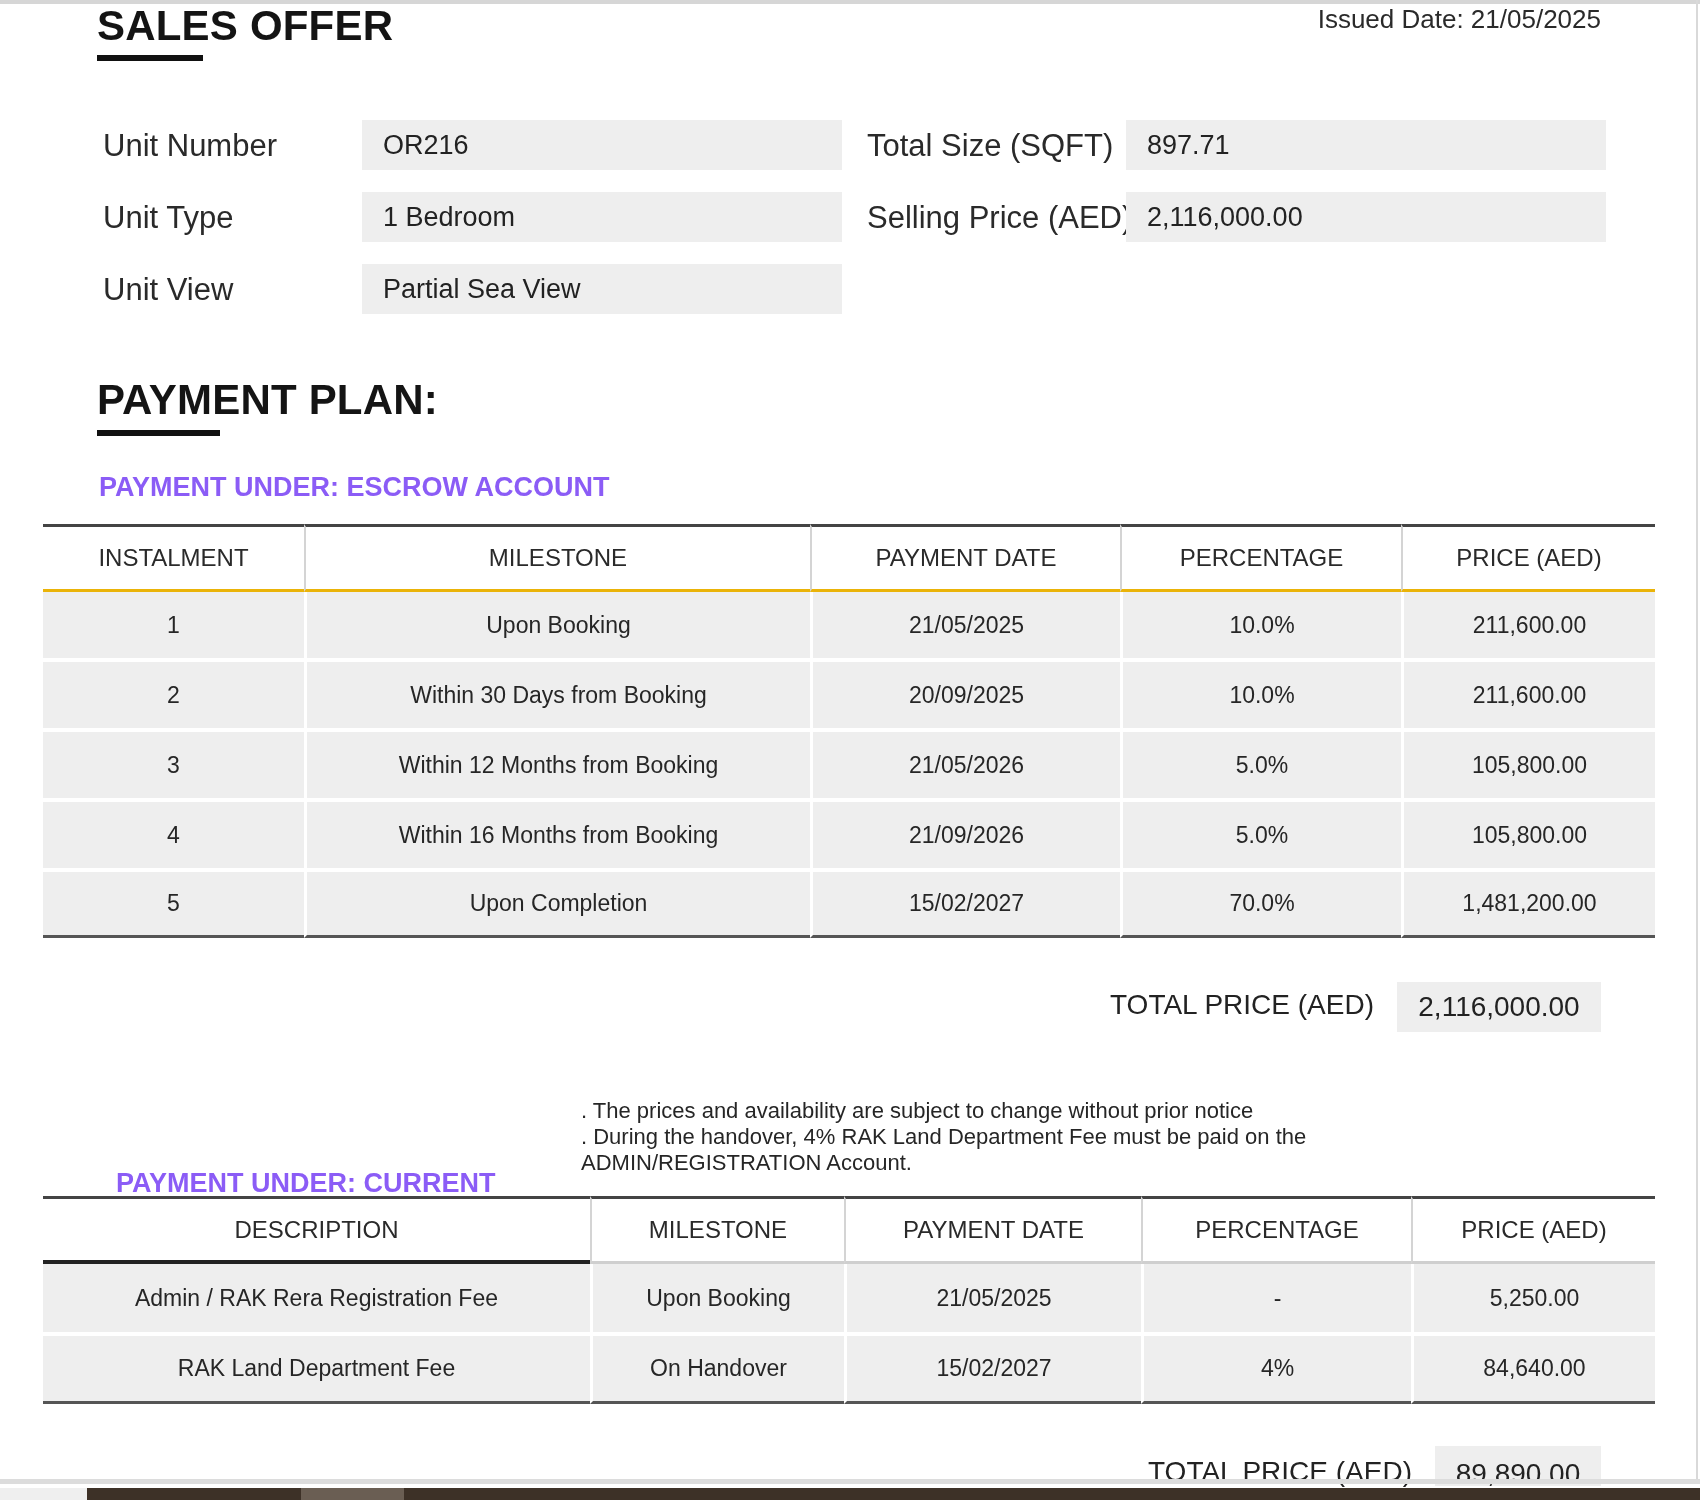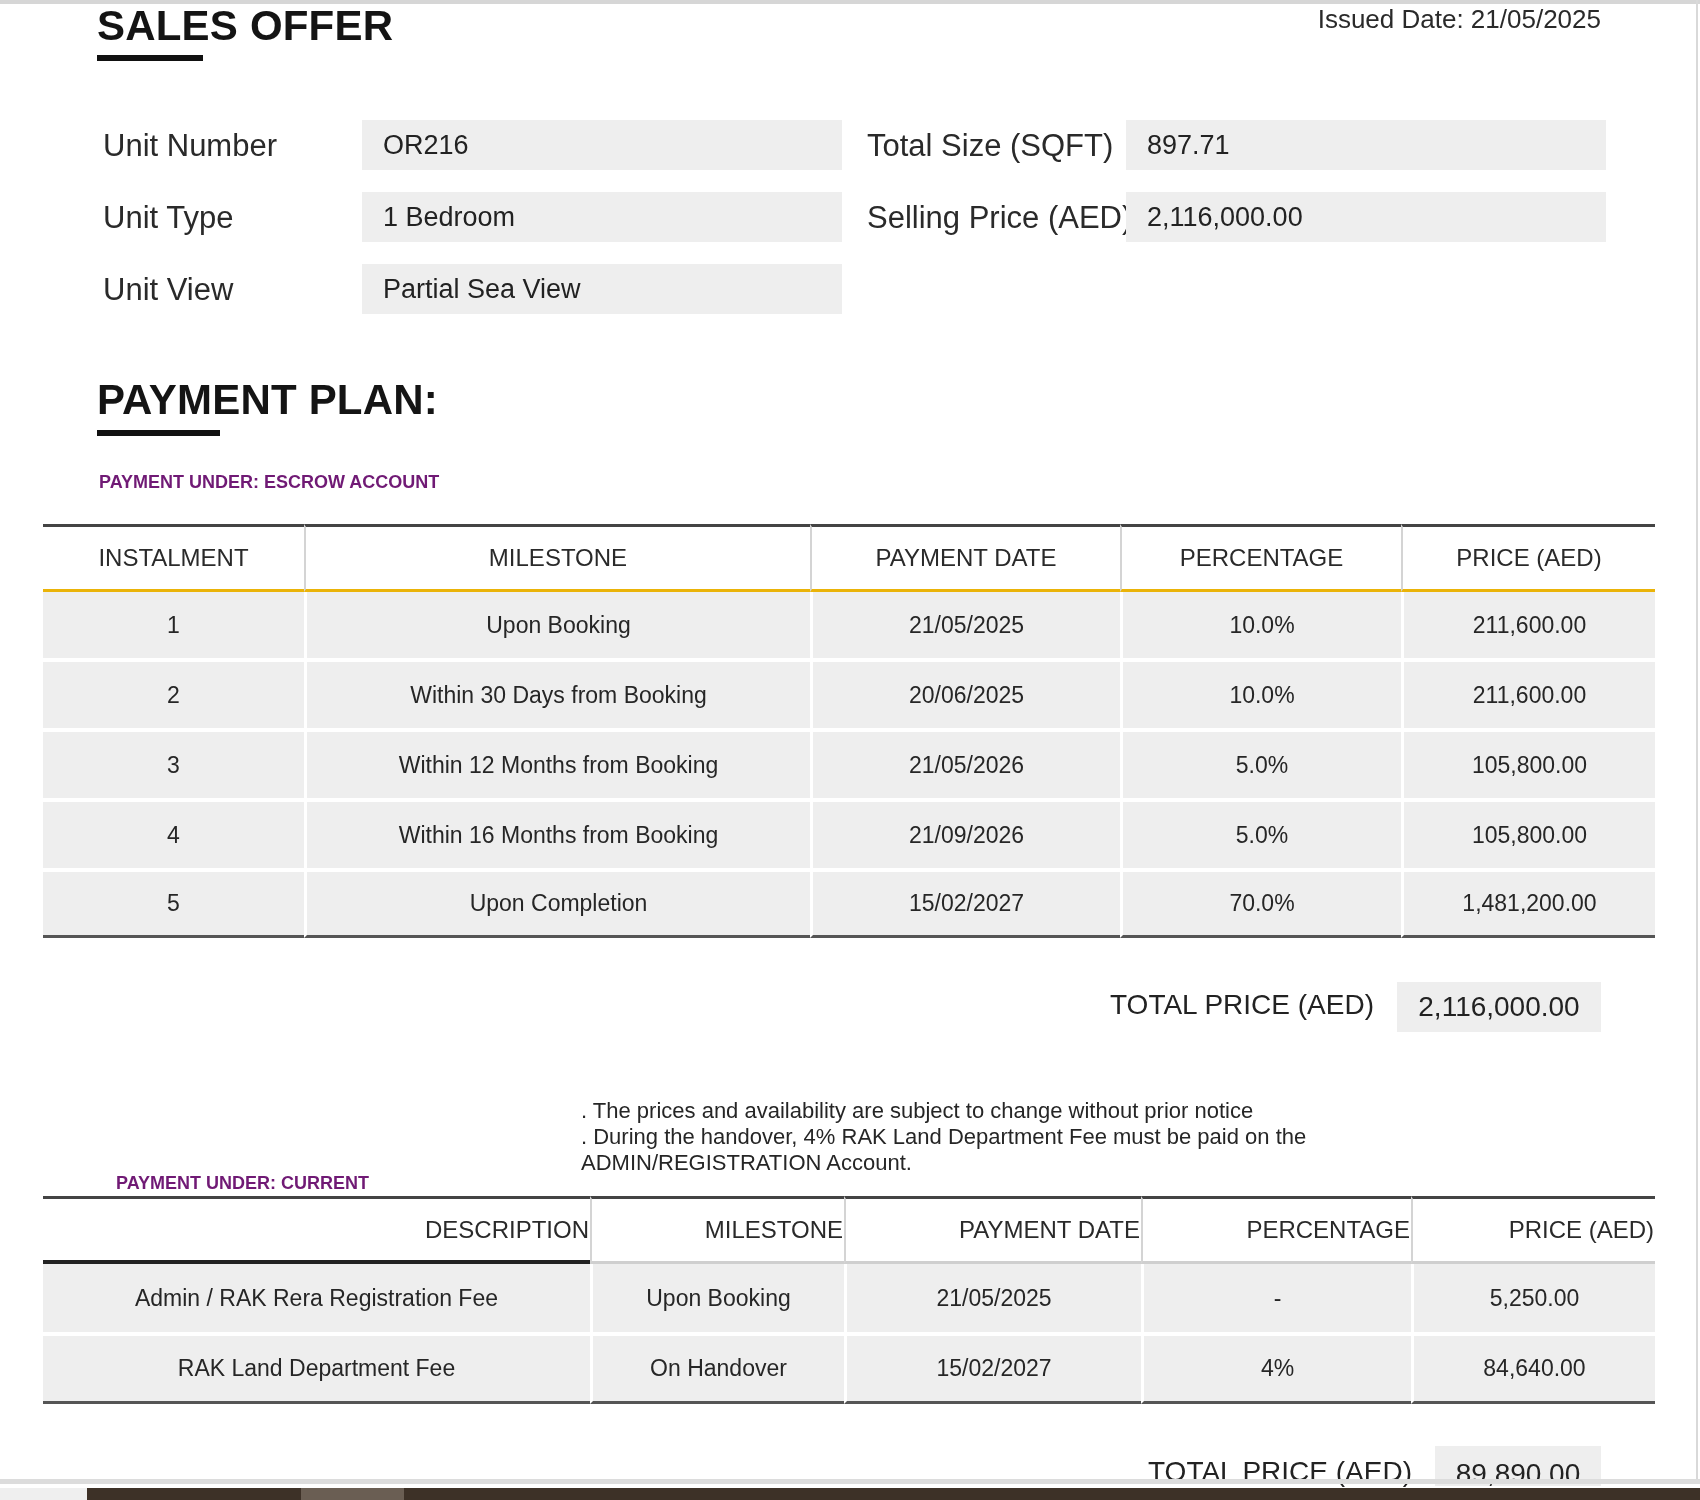--- a/index.html
+++ b/index.html
@@ -16,32 +16,32 @@
   .title-sales { left:97px; top:2px; font-size:42px; }
   .underline { height:6px; background:#111; }
   .ul-sales { left:97px; top:55px; width:106px; }
   .issued { right:99px; top:4px; font-size:26px; color:#2a2a2a; }
 
   .lbl { font-size:31px; color:#2a2a2a; line-height:50px; }
   .vbox { background:#eeeeee; height:50px; line-height:50px; font-size:27px; color:#222; padding-left:21px; box-sizing:border-box; }
 
   .title-pp { left:97px; top:376px; font-size:42px; }
   .ul-pp { left:97px; top:430px; width:123px; }
-  .subtitle { font-weight:bold; font-size:18px; color:#701a75; }
+  .subtitle { font-weight:bold; font-size:27px; color:#8b5cf6; }
 
   table.grid { position:absolute; border-collapse:separate; border-spacing:0; table-layout:fixed; }
   table.grid th { font-weight:normal; font-size:24px; color:#2a2a2a; text-align:center; background:#fff;
                   border-top:3px solid #444; border-bottom:3px solid #eab308; border-left:2px solid #d4d4d4; }
   table.grid th:first-child { border-left:none; }
   table.grid td { background:#eeeeee; font-size:23px; color:#262626; text-align:center;
                   border-left:3px solid #fff; border-top:4px solid #fff; }
   table.grid td:first-child { border-left:none; }
   table.grid tr.first td { border-top:none; }
   table.grid tr.last td { border-bottom:3px solid #555; }
-  table.t2 th { border-bottom:3px solid #cfcfcf;text-align:right; }
+  table.t2 th { border-bottom:3px solid #cfcfcf; }
   table.t2 th:first-child { border-bottom:4px solid #222; }
 
   .total-lbl { font-size:28px; color:#222; }
   .total-box { background:#eeeeee; font-size:28px; color:#222; text-align:center; }
 
   .notes { left:581px; top:1098px; font-size:22px; line-height:26px; color:#262626; width:820px; }
 
   .bottom-gray { left:0; top:1479px; width:1700px; height:5px; background:#dcdcdc; }
   .taskbar { left:87px; top:1488px; width:1613px; height:12px; background:#3d3127; }
   .taskbar-seg { left:301px; top:1488px; width:103px; height:12px; background:#6a5e53; }
@@ -98,21 +98,21 @@
     <tr class="first" style="height:66px;">
       <td>1</td>
       <td>Upon Booking</td>
       <td>21/05/2025</td>
       <td>10.0%</td>
       <td>211,600.00</td>
     </tr>
     <tr style="height:70px;">
       <td>2</td>
       <td>Within 30 Days from Booking</td>
-      <td>20/06/2025</td>
+      <td>20/09/2025</td>
       <td>10.0%</td>
       <td>211,600.00</td>
     </tr>
     <tr style="height:70px;">
       <td>3</td>
       <td>Within 12 Months from Booking</td>
       <td>21/05/2026</td>
       <td>5.0%</td>
       <td>105,800.00</td>
     </tr>

